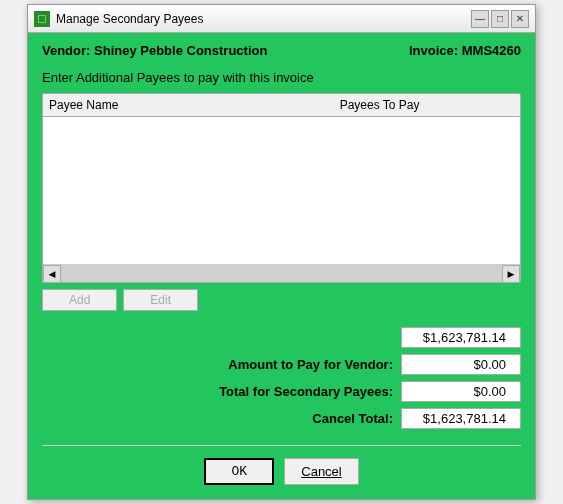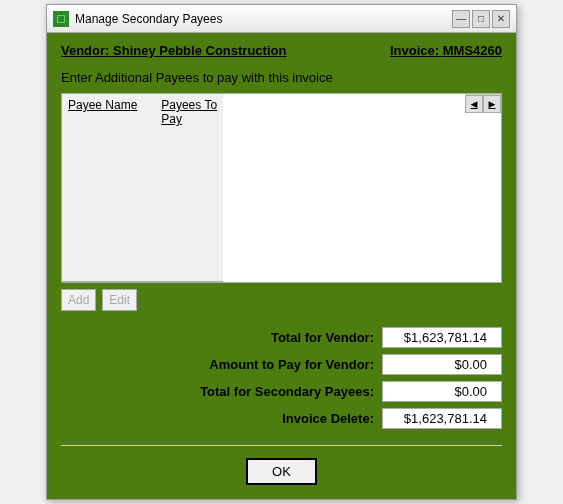--- a/index.html
+++ b/index.html
@@ -6,22 +6,22 @@
     body {
       font-family: 'Segoe UI', Tahoma, Arial, sans-serif;
       font-size: 13px;
       background: #f0f0f0;
       display: flex;
       align-items: center;
       justify-content: center;
       min-height: 100vh;
     }
     .window {
-      width: 471px;
-      background: #4d7c0f;
+      width: 509px;
+      background: #22c55e;
       border: 1px solid #999;
       box-shadow: 2px 2px 8px rgba(0,0,0,0.3);
     }
     .title-bar {
       background: linear-gradient(to bottom, #fff, #e8e8e8);
       border-bottom: 1px solid #aaa;
       display: flex;
       align-items: center;
       padding: 4px 6px;
       gap: 6px;
@@ -59,37 +59,36 @@
       cursor: pointer;
       color: #333;
     }
     .content {
       padding: 10px 14px 14px 14px;
     }
     .vendor-row {
       display: flex;
       justify-content: space-between;
       margin-bottom: 12px;
-      text-decoration: underline;
     }
     .vendor-info {
       font-size: 13px;
       font-weight: bold;
     }
     .instructions {
       font-size: 13px;
       margin-bottom: 8px;
     }
     .table-container {
       border: 1px solid #aaa;
       background: white;
       height: 190px;
       overflow: hidden;
       display: flex;
-      text-decoration: underline;
+      flex-direction: column;
     }
     .table-header {
       display: flex;
       background: #f0f0f0;
       border-bottom: 1px solid #aaa;
       padding: 4px 6px;
     }
     .col-payee { flex: 2; font-size: 12px; }
     .col-amount { flex: 1; text-align: left; font-size: 12px; padding-left: 10px; }
     .col-amount-to-pay { flex: 1.2; text-align: left; font-size: 12px; }
@@ -122,21 +121,21 @@
       height: 100%;
       background: #d0d0d0;
     }
     .button-row {
       display: flex;
       gap: 6px;
       margin-top: 6px;
       margin-bottom: 16px;
     }
     .btn {
-      padding: 3px 6px;
+      padding: 3px 26px;
       border: 1px solid #aaa;
       background: #f0f0f0;
       font-size: 12px;
       cursor: pointer;
       color: #333;
     }
     .btn:disabled, .btn.disabled {
       color: #aaa;
       cursor: default;
     }
@@ -173,20 +172,21 @@
       border-top: 1px solid #ccc;
       padding-top: 12px;
     }
     .btn-ok {
       padding: 4px 24px;
       border: 2px solid #000;
       background: #f0f0f0;
       font-size: 13px;
       cursor: pointer;
       min-width: 70px;
+      font-family: Liberation Mono, monospace;
     }
     .btn-cancel {
       padding: 4px 16px;
       border: 1px solid #aaa;
       background: #f0f0f0;
       font-size: 13px;
       cursor: pointer;
       min-width: 70px;
       text-decoration: underline;
     }
@@ -243,34 +243,34 @@
       </div>
     </div>
 
     <div class="button-row">
       <button class="btn disabled">Add</button>
       <button class="btn disabled">Edit</button>
     </div>
 
     <div class="summary-section">
       <div class="summary-row">
-        <span class="summary-label">Total for Vendor:</span>
         <div class="summary-value">$1,623,781.14</div>
       </div>
       <div class="summary-row">
         <span class="summary-label">Amount to Pay for Vendor:</span>
         <div class="summary-value">$0.00</div>
       </div>
       <div class="summary-row">
         <span class="summary-label">Total for Secondary Payees:</span>
         <div class="summary-value">$0.00</div>
       </div>
       <div class="summary-row">
-        <span class="summary-label">Invoice Delete:</span>
+        <span class="summary-label">Cancel Total:</span>
         <div class="summary-value">$1,623,781.14</div>
       </div>
     </div>
 
     <div class="footer-buttons">
       <button class="btn-ok">OK</button>
+      <button class="btn-cancel">Cancel</button>
     </div>
   </div>
 </div>
 
 </body></html>

